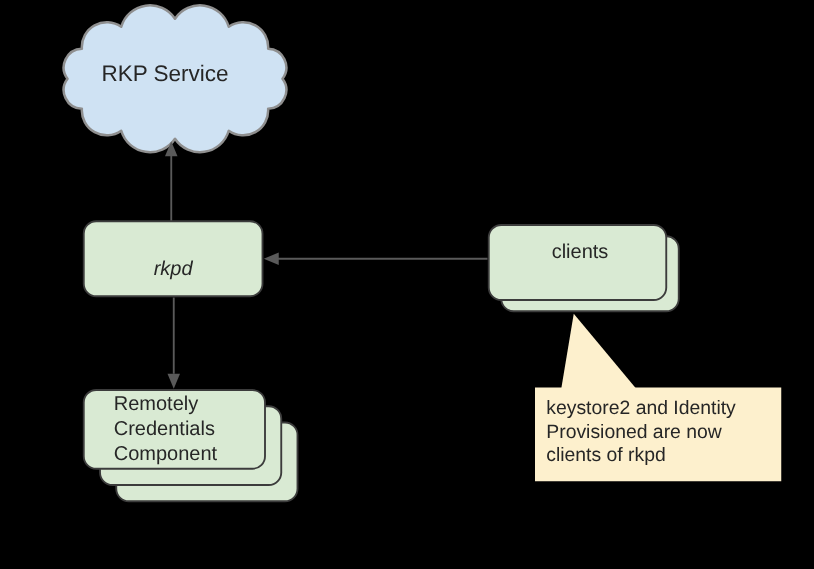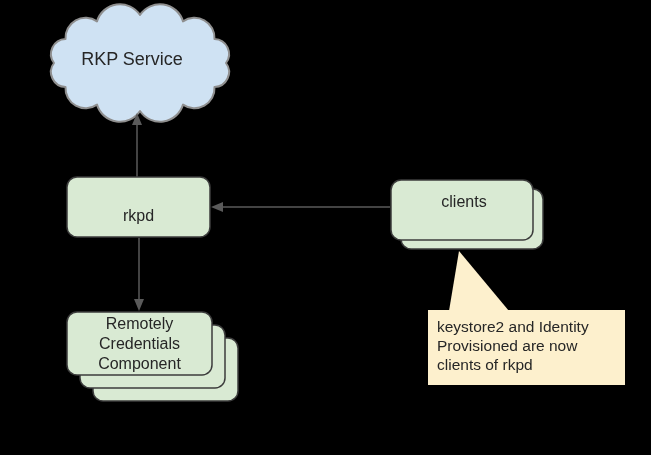--- a/index.html
+++ b/index.html
@@ -1,22 +1,22 @@
 <!DOCTYPE html>
 <html><head>
 <meta charset="utf-8">
 <style>
   html,body{margin:0;padding:0;background:#000;}
   .canvas{position:relative;width:651px;height:455px;background:#000;
           font-family:"Liberation Sans",sans-serif;overflow:hidden;}
   .canvas svg{position:absolute;left:0;top:0;}
   .label{position:absolute;display:flex;align-items:center;justify-content:center;
-         text-align:center;color:#262626;}
+         text-align:left;color:#262626;}
   #lbl-rkp{left:40px;top:9px;width:184px;height:100px;font-size:18px;}
-  #lbl-rkpd{left:67px;top:177px;width:143px;height:77px;font-size:16px;}
+  #lbl-rkpd{left:67px;top:177px;width:143px;height:77px;font-size:16px;font-style:italic;}
   #lbl-clients{left:393px;top:172px;width:142px;height:60px;font-size:16px;}
   #lbl-rpc{left:67px;top:312px;width:145px;height:63px;font-size:16px;line-height:20px;
            padding:0 24px;box-sizing:border-box;}
   #lbl-callout{position:absolute;left:437px;top:317px;width:180px;font-size:15.5px;
                line-height:19px;color:#262626;text-align:left;}
 </style>
 </head>
 <body>
 
 <div class="canvas">

